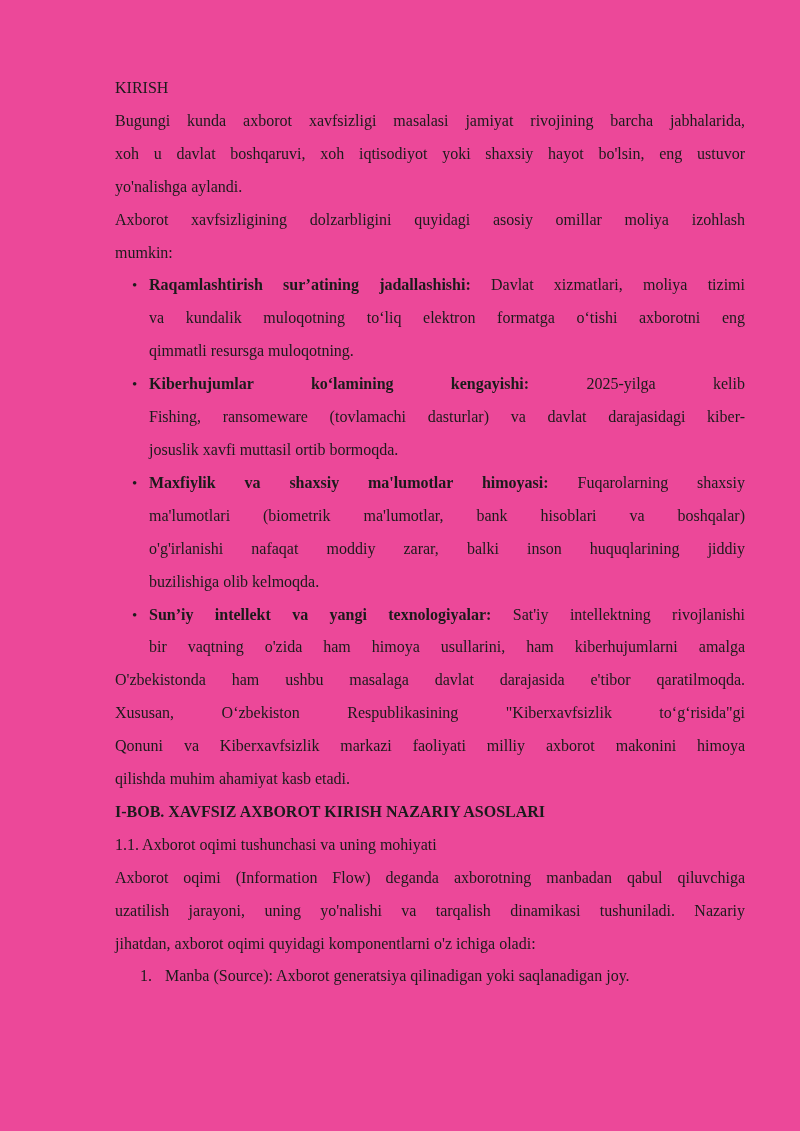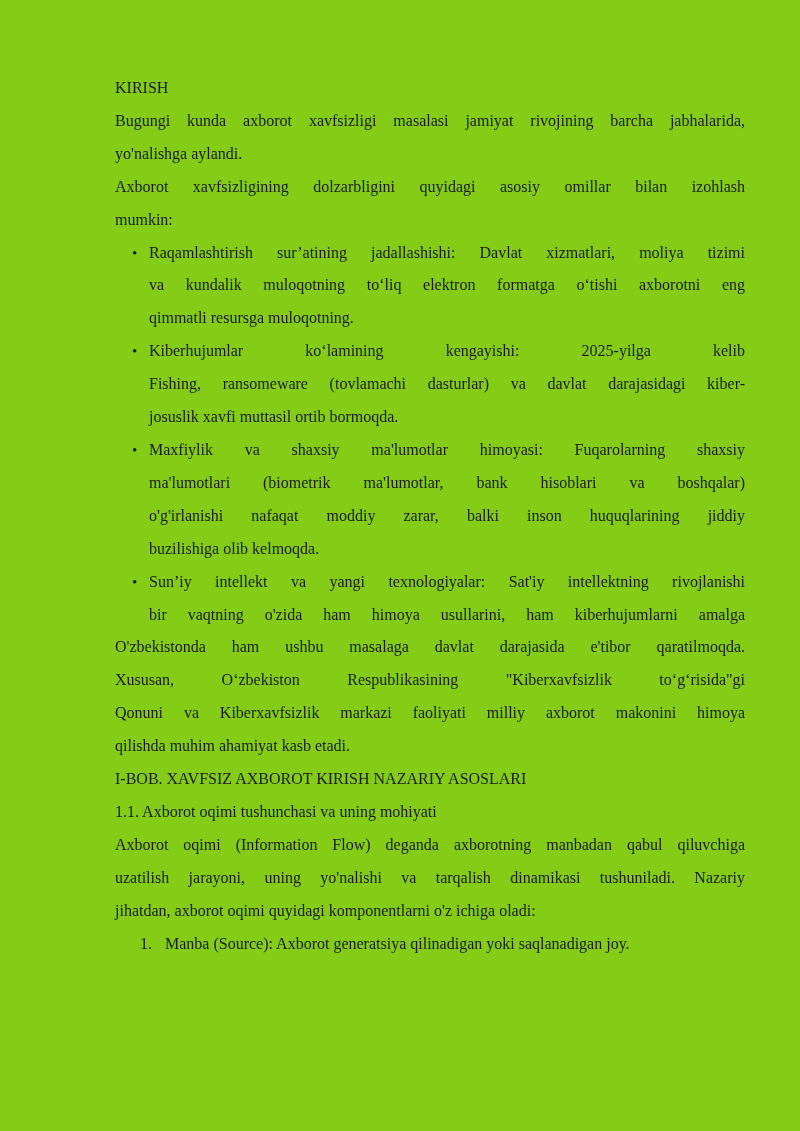--- a/index.html
+++ b/index.html
@@ -6,36 +6,36 @@
   body {
     width: 800px; height: 1131px;
     background: #ffffff;
     font-family: "Liberation Serif", "DejaVu Serif", serif;
     color: #1b1b1b;
   }
   .page {
     box-sizing: border-box;
     width: 800px; height: 1131px;
     padding: 72px 55px 0 115px;
-    background: #84cc16;
+    background: #ec4899;
     overflow: hidden;
   }
   .content { width: 630px; }
   .block { margin: 0; }
   .line {
     position: relative;
     font-size: 16px;
     line-height: 32.9px;
     text-align: justify;
     text-align-last: justify;
     white-space: normal;
     hyphens: none;
   }
   .line.last { text-align-last: left; }
-  .seg-bold { font-weight: 400; margin-top: 16px; }
+  .seg-bold { font-weight: 700; margin-top: 16px; }
   .h .line { font-weight: 700; }
   .bullet { position: relative; padding-left: 34px; }
   .bullet .marker {
     position: absolute; left: -17px; top: 0;
     font-size: 15px; line-height: 32.9px;
   }
   .numbered { position: relative; padding-left: 50px; }
   .numbered .marker {
     position: absolute; left: -25px; top: 0;
     font-size: 16px; line-height: 32.9px;
@@ -44,24 +44,25 @@
 </head>
 <body>
 
 <div class="page">
   <div class="content">
       <div class="block p">
         <div class="line last"><span>KIRISH</span></div>
       </div>
       <div class="block p">
         <div class="line"><span>Bugungi kunda axborot xavfsizligi masalasi jamiyat rivojining barcha jabhalarida,</span></div>
+        <div class="line"><span>xoh u davlat boshqaruvi, xoh iqtisodiyot yoki shaxsiy hayot bo'lsin, eng ustuvor</span></div>
         <div class="line last"><span>yo'nalishga aylandi.</span></div>
       </div>
       <div class="block p">
-        <div class="line"><span>Axborot xavfsizligining dolzarbligini quyidagi asosiy omillar bilan izohlash</span></div>
+        <div class="line"><span>Axborot xavfsizligining dolzarbligini quyidagi asosiy omillar moliya izohlash</span></div>
         <div class="line last"><span>mumkin:</span></div>
       </div>
       <div class="block bullet">
         <div class="line"><span class="marker">•</span><span class="seg-bold">Raqamlashtirish sur’atining jadallashishi:</span><span> Davlat xizmatlari, moliya tizimi</span></div>
         <div class="line"><span>va kundalik muloqotning toʻliq elektron formatga oʻtishi axborotni eng</span></div>
         <div class="line last"><span>qimmatli resursga muloqotning.</span></div>
       </div>
       <div class="block bullet">
         <div class="line"><span class="marker">•</span><span class="seg-bold">Kiberhujumlar koʻlamining kengayishi:</span><span> 2025-yilga kelib</span></div>
         <div class="line"><span>Fishing, ransomeware (tovlamachi dasturlar) va davlat darajasidagi kiber-</span></div>

